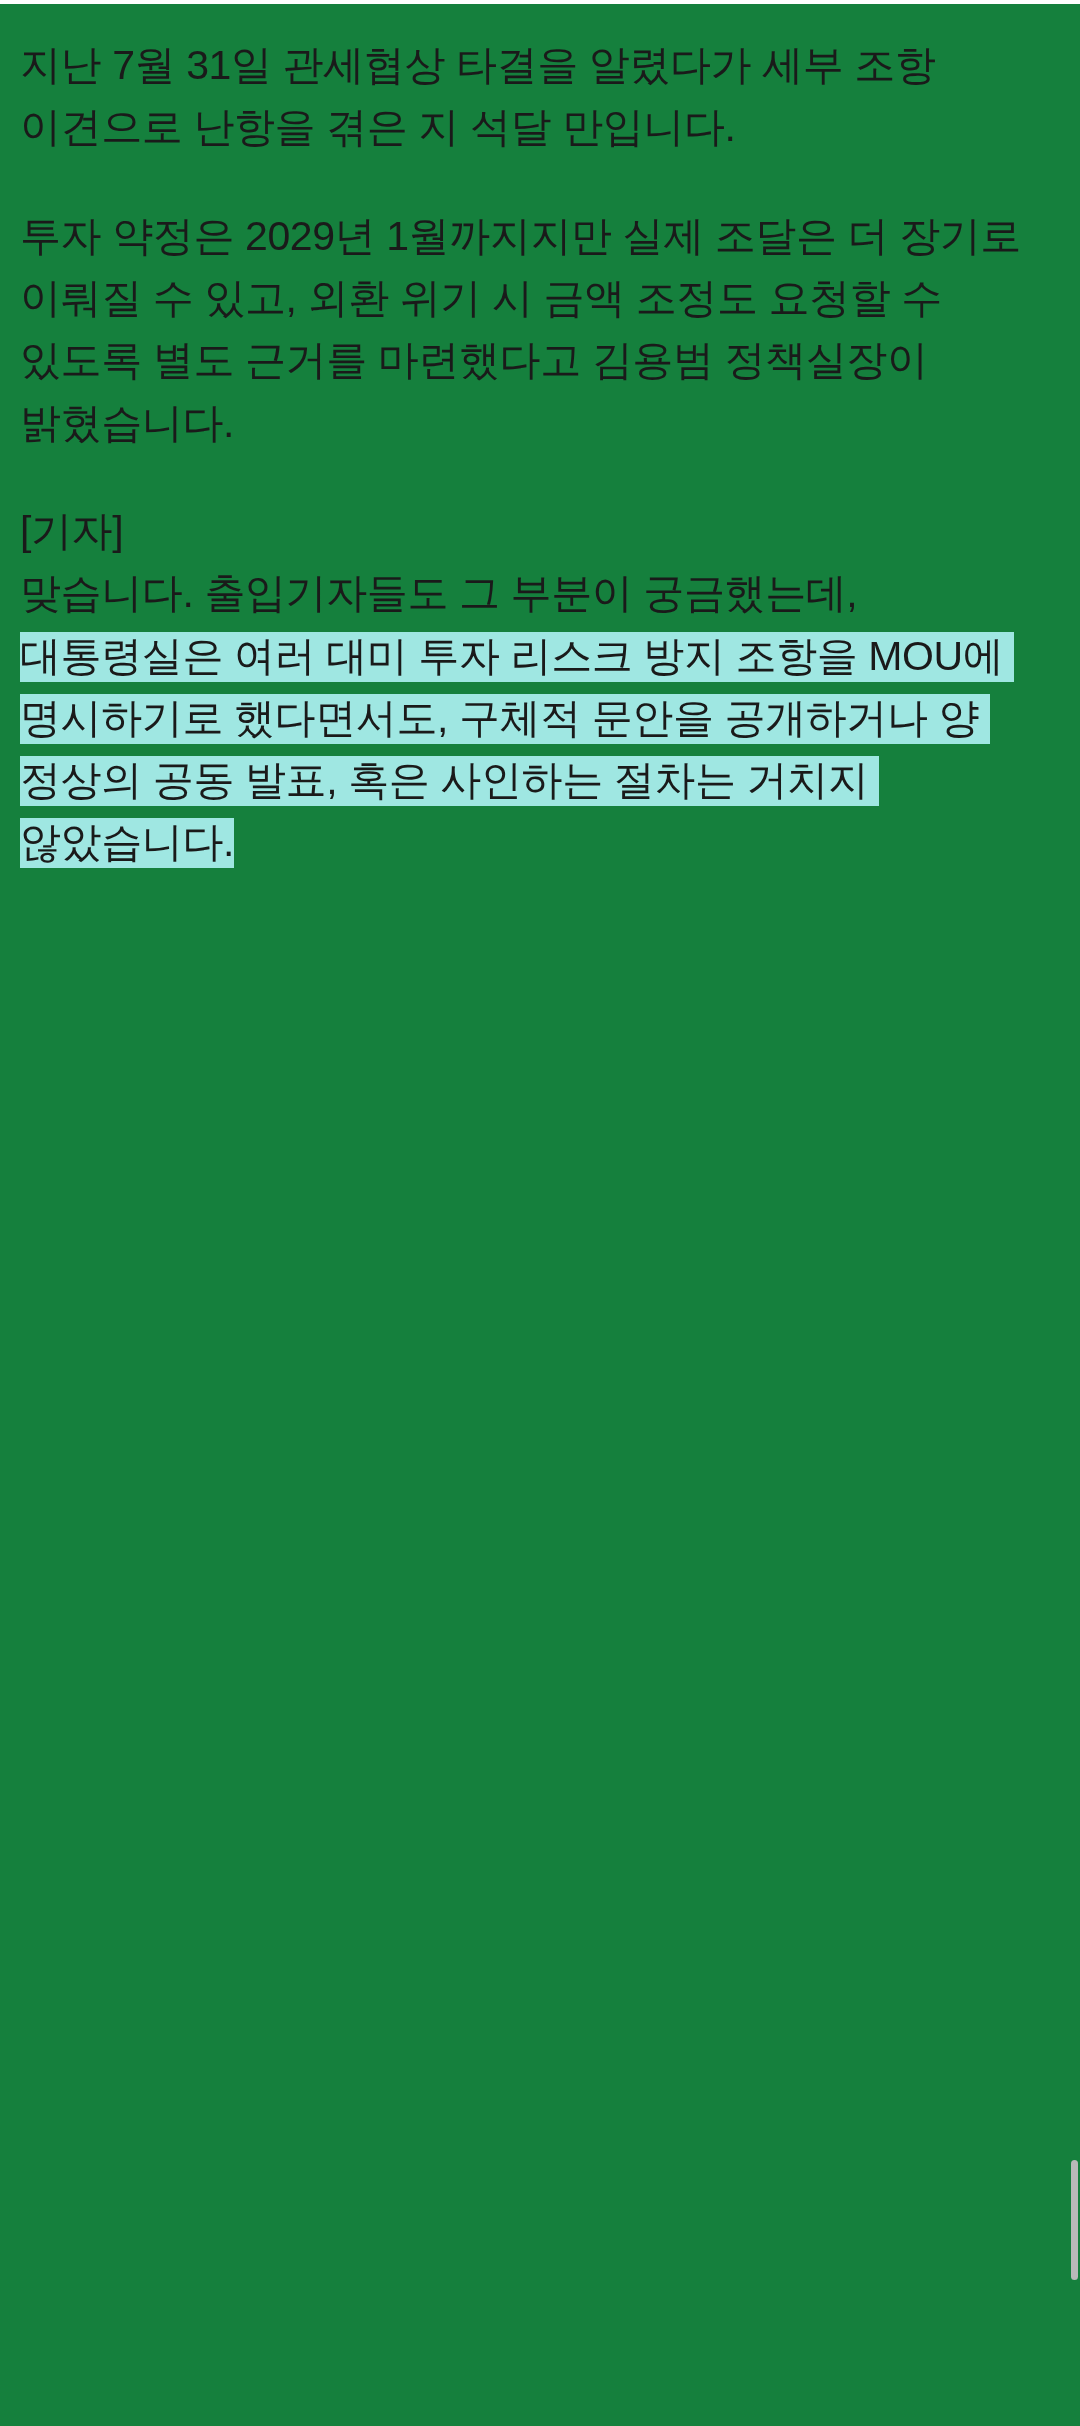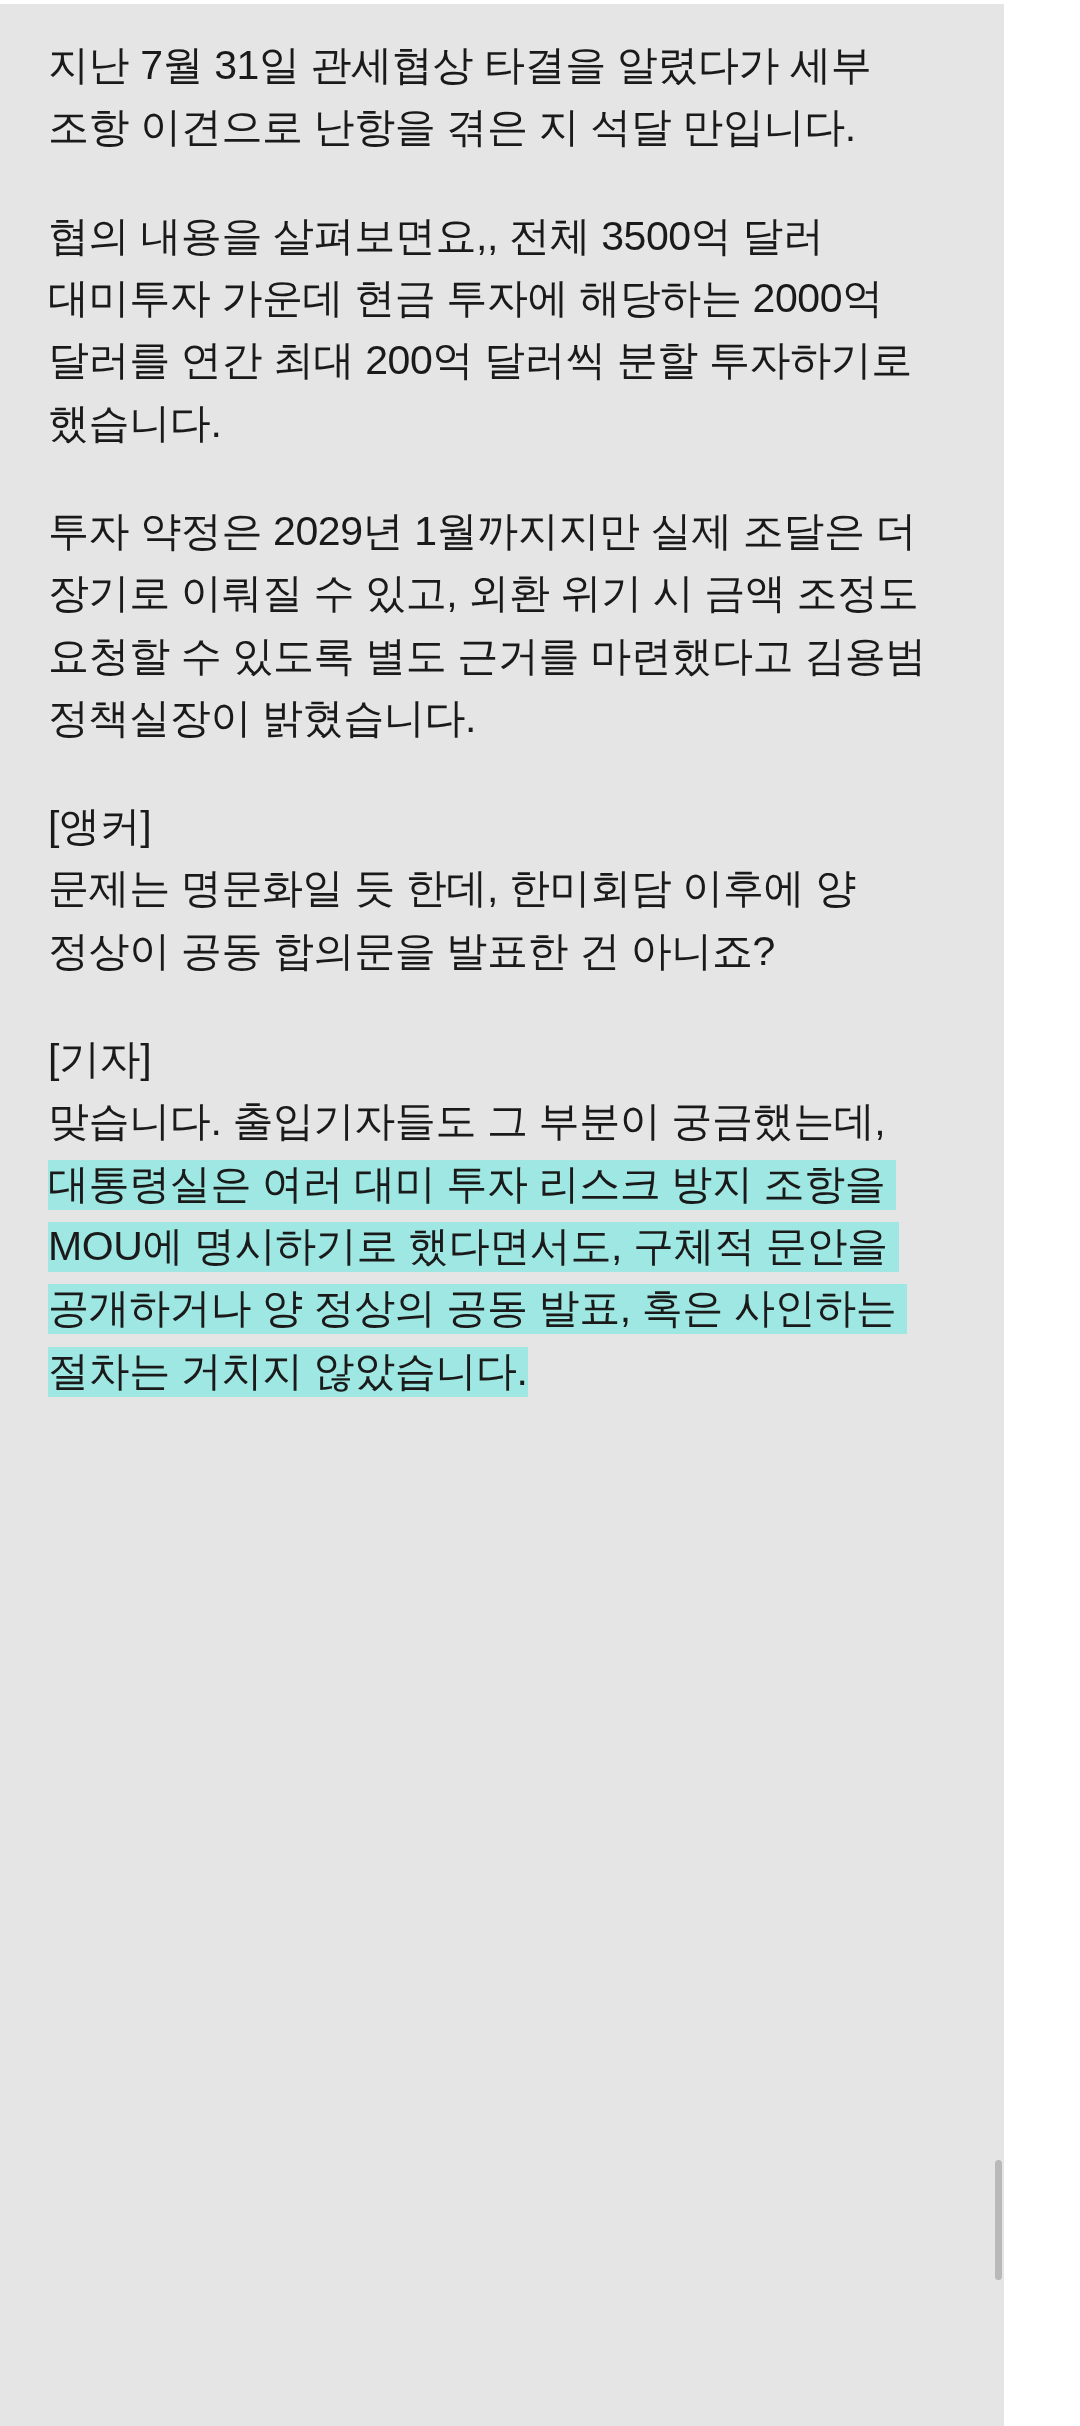--- a/index.html
+++ b/index.html
@@ -8,25 +8,25 @@
     background: #ffffff;
   }
   body {
     width: 1080px;
     min-height: 2426px;
     font-family: "Liberation Sans", "DejaVu Sans", sans-serif;
     -webkit-font-smoothing: antialiased;
   }
   .page {
     position: relative;
-    width: 1004px;
+    width: 1080px;
     min-height: 2426px;
-    background: #e5e5e5;
+    background: #15803d;
     box-sizing: border-box;
-    padding: 34px 44px 40px 48px;
+    padding: 34px 44px 40px 20px;
   }
   .article {
     font-size: 41px;
     line-height: 1.52;
     color: #1a1a1a;
     letter-spacing: -0.4px;
     word-break: keep-all;
   }
   .para {
     margin: 0 0 46px 0;
@@ -69,24 +69,21 @@
   }
 </style>
 </head>
 <body>
 
 <div class="page">
   <div class="top-edge"></div>
 
   <div class="article" id="article-body">
       <div class="para"><span>지난 7월 31일 관세협상 타결을 알렸다가 세부 조항 이견으로 난항을 겪은 지 석달 만입니다.</span></div>
-      <div class="para"><span>협의 내용을 살펴보면요,, 전체 3500억 달러 대미투자 가운데 현금 투자에 해당하는 2000억 달러를 연간 최대 200억 달러씩 분할 투자하기로 했습니다.</span></div>
       <div class="para"><span>투자 약정은 2029년 1월까지지만 실제 조달은 더 장기로 이뤄질 수 있고, 외환 위기 시 금액 조정도 요청할 수 있도록 별도 근거를 마련했다고 김용범 정책실장이 밝혔습니다.</span></div>
-      <div class="para"><span>[앵커]
-문제는 명문화일 듯 한데, 한미회담 이후에 양 정상이 공동 합의문을 발표한 건 아니죠?</span></div>
       <div class="para"><span>[기자]
 맞습니다. 출입기자들도 그 부분이 궁금했는데, </span><span class="hl">대통령실은 여러 대미 투자 리스크 방지 조항을 MOU에 명시하기로 했다면서도, 구체적 문안을 공개하거나 양 정상의 공동 발표, 혹은 사인하는 절차는 거치지 않았습니다.</span></div>
     </div>
 
   <div class="scrollbar-track">
     <div class="scrollbar-thumb"></div>
   </div>
 </div>
 
 </body></html>

